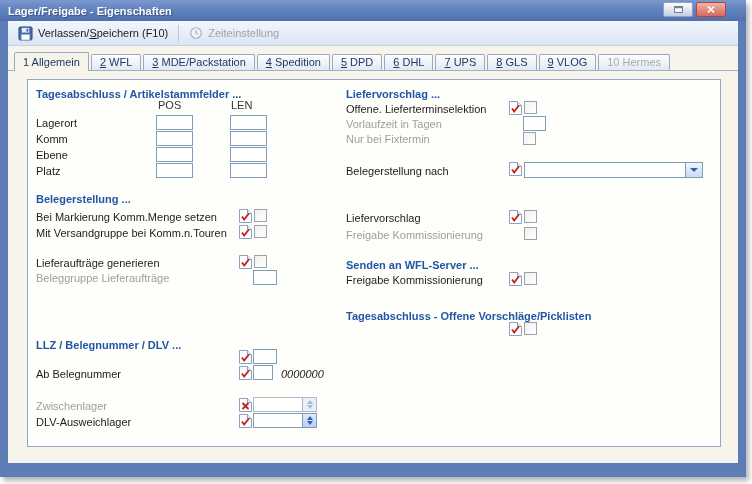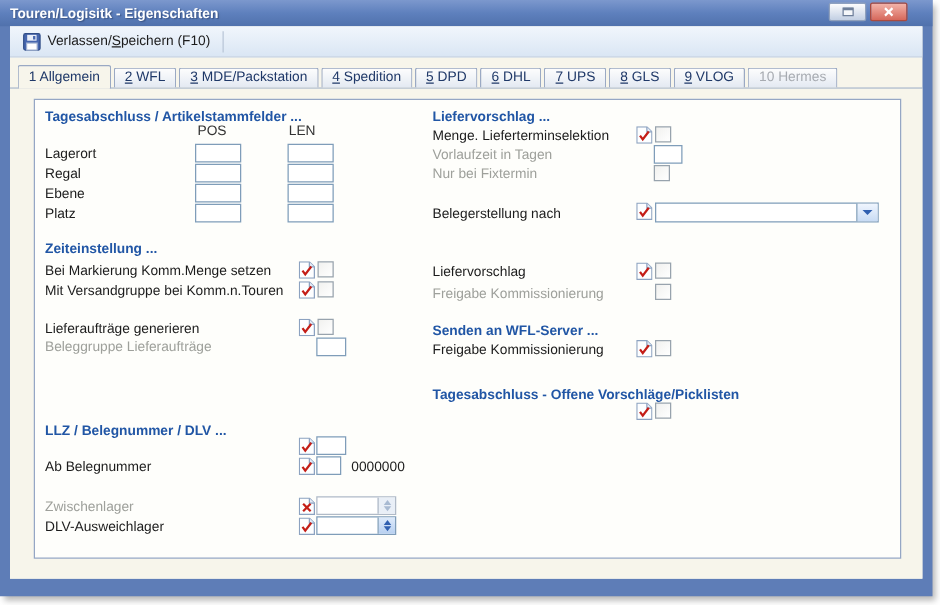--- a/index.html
+++ b/index.html
@@ -40,21 +40,21 @@
   .groupbox{position:absolute;left:19px;top:8px;width:692px;height:366px;background:#FEFEFB;
             border:1px solid #95A6C4;box-sizing:content-box;}
   .sec-header{position:absolute;font-weight:bold;color:#2156A5;white-space:nowrap;line-height:13px;}
   .lbl{position:absolute;color:#1c1c1c;white-space:nowrap;line-height:13px;}
   .lbl.disabled{color:#9EA09B;}
   .collabel{position:absolute;color:#333;white-space:nowrap;line-height:13px;}
   .txt{position:absolute;height:15px;box-sizing:border-box;background:#fff;border:1px solid #7F9DB9;}
   .cb{position:absolute;width:13px;height:13px;box-sizing:border-box;background:linear-gradient(135deg,#F1F1EF,#FFFFFF);
       border:1px solid #98A3AD;}
   .ovr{position:absolute;width:13px;height:14px;line-height:0;}
-  .statictext{position:absolute;line-height:13px;color:#1c1c1c;white-space:nowrap;}
+  .statictext{position:absolute;line-height:13px;color:#1c1c1c;white-space:nowrap;font-style:italic;}
   
   .spin{position:absolute;width:64px;height:15px;box-sizing:border-box;background:#fff;border:1px solid #7F9DB9;}
   .spin .sp-btn{position:absolute;right:0;top:0;bottom:0;width:13px;border-left:1px solid #7F9DB9;
       background:linear-gradient(180deg,#DDEAFB,#B8D0F0);display:flex;flex-direction:column;align-items:center;justify-content:center;gap:1px;}
   .sp-up{width:0;height:0;border-left:3px solid transparent;border-right:3px solid transparent;border-bottom:4px solid #2F5FB0;}
   .sp-dn{width:0;height:0;border-left:3px solid transparent;border-right:3px solid transparent;border-top:4px solid #2F5FB0;}
   .spin.disabled{border-color:#B0BAC7;}
   .spin.disabled .sp-btn{border-left-color:#B0BAC7;background:#E9EFF7;}
   .spin.disabled .sp-up{border-bottom-color:#A8BAD2;}
   .spin.disabled .sp-dn{border-top-color:#A8BAD2;}
@@ -63,21 +63,21 @@
   .combo .dd-btn{position:absolute;right:0;top:0;bottom:0;width:16px;border-left:1px solid #7F9DB9;
       background:linear-gradient(180deg,#F0F6FE,#C8DBF4);display:flex;align-items:center;justify-content:center;}
   .dd-arrow{width:0;height:0;border-left:4px solid transparent;border-right:4px solid transparent;border-top:4px solid #2F5FB0;}
 </style>
 </head>
 <body>
 
 <div class="window">
 
   <div class="titlebar">
-    <span class="title-text">Touren/Logisitk - Eigenschaften</span>
+    <span class="title-text">Lager/Freigabe - Eigenschaften</span>
     <div class="tb-buttons">
       <div class="tb-btn btn-restore">
         <svg width="13" height="11" viewBox="0 0 13 11">
           <rect x="2.5" y="2.5" width="8" height="6" fill="#F5F7FA" stroke="#6E7F9A"></rect>
           <path d="M2.5 3.2 h8" stroke="#6E7F9A" stroke-width="2"></path>
         </svg>
       </div>
       <div class="tb-btn btn-close">
         <svg width="12" height="11" viewBox="0 0 12 11">
           <path d="M3 2.5 L9 8.5 M9 2.5 L3 8.5" stroke="#FFFFFF" stroke-width="1.7"></path>
@@ -92,20 +92,27 @@
       <div class="tool-btn">
         <svg width="15" height="15" viewBox="0 0 16 16">
           <rect x="1" y="1" width="14" height="14" rx="1.5" fill="#4666AE" stroke="#2F4C86"></rect>
           <rect x="4" y="2" width="8" height="5" fill="#E8EDF8"></rect>
           <rect x="9" y="3" width="2" height="3" fill="#4666AE"></rect>
           <rect x="3.5" y="9" width="9" height="6" fill="#FFFFFF" stroke="#9FB0CF"></rect>
         </svg>
         <span>Verlassen/<u>S</u>peichern (F10)</span>
       </div>
       <div class="tool-sep"></div>
+      <div class="tool-btn disabled">
+        <svg width="14" height="14" viewBox="0 0 16 16">
+          <circle cx="8" cy="8" r="6" fill="#F2F4F7" stroke="#A9B0BA" stroke-width="1.4"></circle>
+          <path d="M8 4.5 V8 L10.5 9.5" stroke="#A9B0BA" stroke-width="1.3" fill="none"></path>
+        </svg>
+        <span>Zeiteinstellung</span>
+      </div>
     </div>
 
     <div class="tabstrip" id="tabstrip">
         <div class="tab active">1 Allgemein</div>
         <div class="tab"><u>2</u> WFL</div>
         <div class="tab"><u>3</u> MDE/Packstation</div>
         <div class="tab"><u>4</u> Spedition</div>
         <div class="tab"><u>5</u> DPD</div>
         <div class="tab"><u>6</u> DHL</div>
         <div class="tab"><u>7</u> UPS</div>
@@ -118,33 +125,33 @@
       <div class="groupbox">
 
         <div class="sec-header" style="left:8px;top:8px">Tagesabschluss / Artikelstammfelder ...</div>
         <div class="collabel" style="left:130px;top:19px">POS</div>
         <div class="collabel" style="left:203px;top:19px">LEN</div>
 
         <div class="lbl" style="left:8px;top:37px">Lagerort</div>
         <div class="txt" style="left:128px;top:35px;width:37px"></div>
         <div class="txt" style="left:202px;top:35px;width:37px"></div>
 
-        <div class="lbl" style="left:8px;top:53px">Regal</div>
+        <div class="lbl" style="left:8px;top:53px">Komm</div>
         <div class="txt" style="left:128px;top:51px;width:37px"></div>
         <div class="txt" style="left:202px;top:51px;width:37px"></div>
 
         <div class="lbl" style="left:8px;top:69px">Ebene</div>
         <div class="txt" style="left:128px;top:67px;width:37px"></div>
         <div class="txt" style="left:202px;top:67px;width:37px"></div>
 
         <div class="lbl" style="left:8px;top:85px">Platz</div>
         <div class="txt" style="left:128px;top:83px;width:37px"></div>
         <div class="txt" style="left:202px;top:83px;width:37px"></div>
 
-        <div class="sec-header" style="left:8px;top:113px">Zeiteinstellung ...</div>
+        <div class="sec-header" style="left:8px;top:113px">Belegerstellung ...</div>
 
         <div class="lbl" style="left:8px;top:131px">Bei Markierung Komm.Menge setzen</div>
         <span class="ovr" style="left:211px;top:129px">
 <svg width="13" height="14" viewBox="0 0 13 14" xmlns="http://www.w3.org/2000/svg">
   <path d="M0.5 0.5 H8.5 L12.5 4.5 V13.5 H0.5 Z" fill="#FDFEFF" stroke="#8CA2C0"></path>
   <path d="M8.5 0.5 V4.5 H12.5" fill="#E3EBF7" stroke="#8CA2C0"></path>
   <path d="M3 7.5 L5.2 10.5 L10 4.2" fill="none" stroke="#C41E17" stroke-width="1.8"></path>
 </svg>
 </span>
         <div class="cb" style="left:226px;top:129px"></div>
@@ -219,21 +226,21 @@
 </span>
         <div class="spin" style="left:225px;top:333px">
           <i class="sp-btn">
               <b class="sp-up"></b>
               <b class="sp-dn"></b>
             </i>
         </div>
 
         <div class="sec-header" style="left:318px;top:8px">Liefervorschlag ...</div>
 
-        <div class="lbl" style="left:318px;top:23px">Menge. Lieferterminselektion</div>
+        <div class="lbl" style="left:318px;top:23px">Offene. Lieferterminselektion</div>
         <span class="ovr" style="left:481px;top:21px">
 <svg width="13" height="14" viewBox="0 0 13 14" xmlns="http://www.w3.org/2000/svg">
   <path d="M0.5 0.5 H8.5 L12.5 4.5 V13.5 H0.5 Z" fill="#FDFEFF" stroke="#8CA2C0"></path>
   <path d="M8.5 0.5 V4.5 H12.5" fill="#E3EBF7" stroke="#8CA2C0"></path>
   <path d="M3 7.5 L5.2 10.5 L10 4.2" fill="none" stroke="#C41E17" stroke-width="1.8"></path>
 </svg>
 </span>
         <div class="cb" style="left:496px;top:21px"></div>
 
         <div class="lbl disabled" style="left:318px;top:38px">Vorlaufzeit in Tagen</div>

